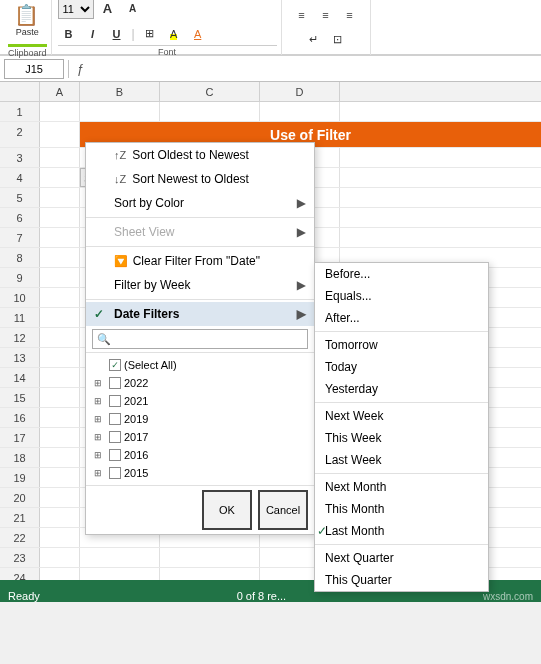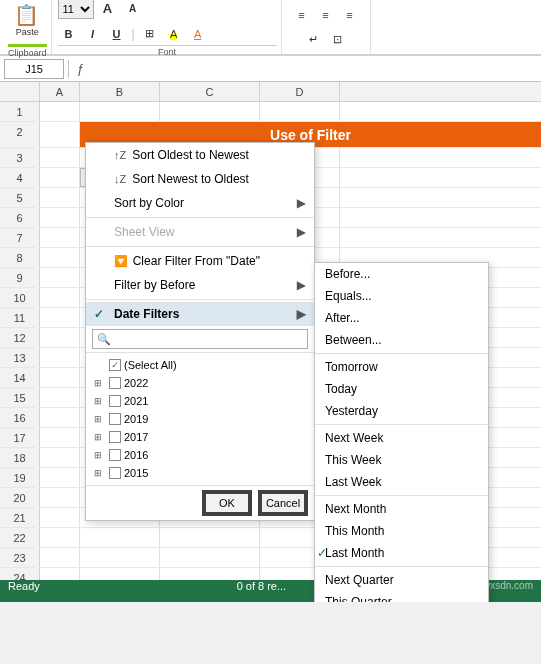--- a/index.html
+++ b/index.html
@@ -123,21 +123,21 @@
     .status-bar {
       position: absolute;
       bottom: 0;
       left: 0;
       right: 0;
       height: 22px;
       background: #217346;
       color: white;
       font-size: 11px;
       display: flex;
-      align-items: flex-start;
+      align-items: flex-end;
       padding: 0 8px;
       justify-content: space-between;
       margin-top: 8px;
     }
 
     
     .context-menu {
       position: absolute;
       top: 60px;
       left: 85px;
@@ -263,23 +263,23 @@
     .filter-buttons {
       display: flex;
       justify-content: flex-end;
       gap: 6px;
       padding: 4px 6px;
       border-top: 1px solid #e0e0e0;
     }
 
     .filter-btn {
       min-width: 50px;
-      height: 26px;
-      font-size: 11px;
-      border: 4px solid #404040;
+      height: 40px;
+      font-size: 11px;
+      border: 2px solid #404040;
       background: #f2f2f2;
       cursor: pointer;
       display: flex;
       align-items: center;
       justify-content: center;
     }
 
     
     .date-submenu {
       position: absolute;
@@ -649,21 +649,21 @@
     <div class="menu-item disabled">
       <span>Sheet View</span>
       <span class="arrow">▶</span>
     </div>
     <div class="menu-separator"></div>
     <div class="menu-item">
       <span style="margin-right:5px;font-size:11px;">🔽</span>
       <span>Clear Filter From "Date"</span>
     </div>
     <div class="menu-item">
-      <span>Filter by Before</span>
+      <span>Filter by Week</span>
       <span class="arrow">▶</span>
     </div>
     <div class="menu-separator"></div>
     <div class="menu-item date-filters-item" style="background:#dce6f0;">
       <span class="check-mark">✓</span>
       <span>Date Filters</span>
       <span class="arrow">▶</span>
     </div>
 
     <div class="search-container">
@@ -719,23 +719,20 @@
   <div class="date-submenu">
     <div class="date-submenu-item">
         <span>Before...</span>
       </div>
     <div class="date-submenu-item">
         <span>Equals...</span>
       </div>
     <div class="date-submenu-item">
         <span>After...</span>
       </div>
-    <div class="date-submenu-item">
-        <span>Between...</span>
-      </div>
     <div class="menu-separator"></div>
     <div class="date-submenu-item">
         <span>Tomorrow</span>
       </div>
     <div class="date-submenu-item">
         <span>Today</span>
       </div>
     <div class="date-submenu-item">
         <span>Yesterday</span>
       </div>

